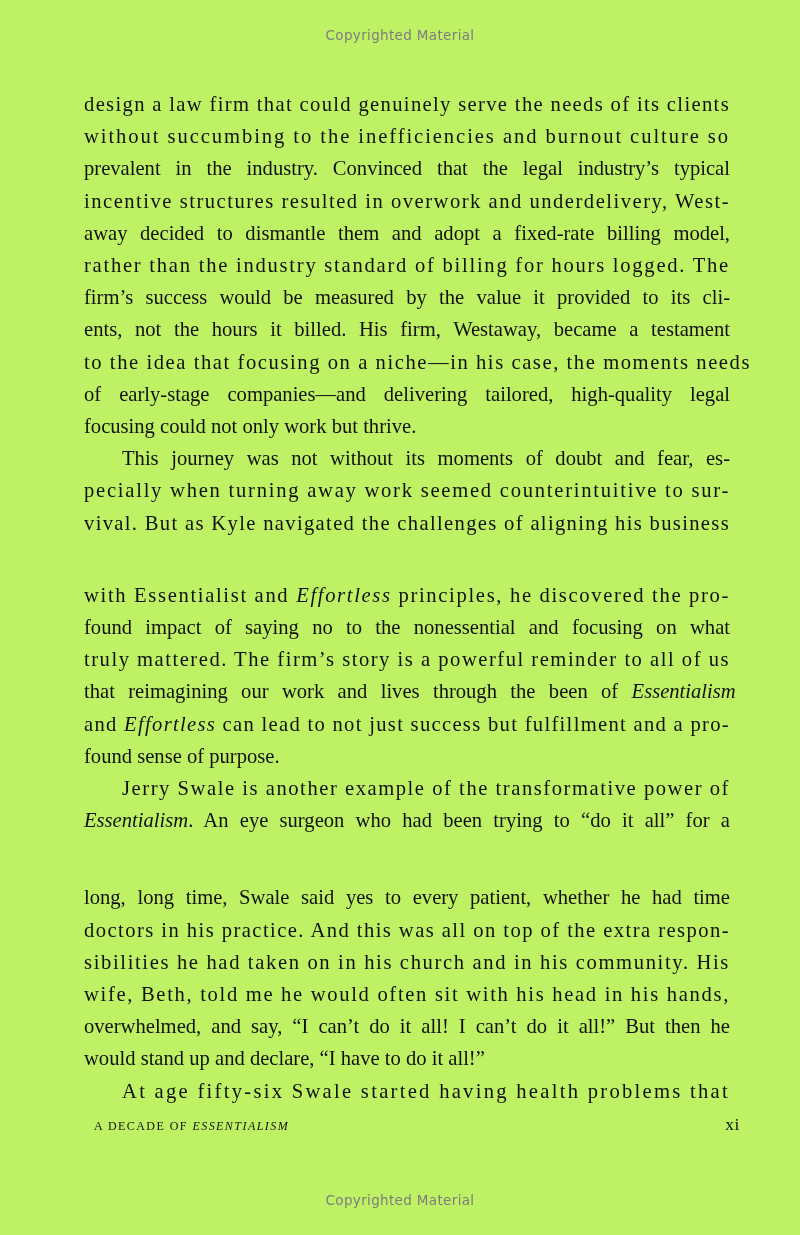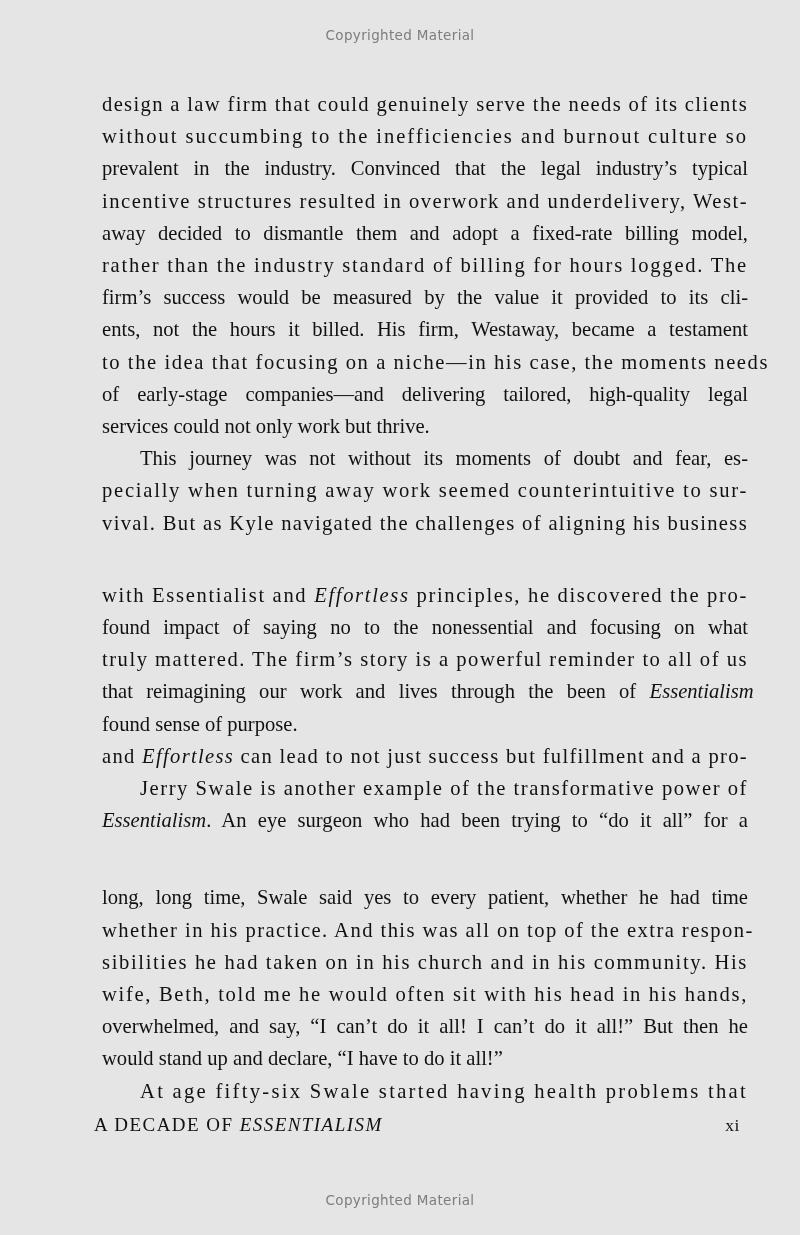--- a/index.html
+++ b/index.html
@@ -10,21 +10,21 @@
   }
   body {
     font-family: "Liberation Serif", "DejaVu Serif", serif;
     color: #111111;
   }
   .page {
     position: relative;
     width: 800px;
     height: 1235px;
     margin: 0 auto;
-    background: #e5e5e5;
+    background: #bef264;
     overflow: hidden;
     box-sizing: border-box;
   }
 
   
   .copyright-mark {
     position: absolute;
     left: 0;
     width: 800px;
     text-align: center;
@@ -32,21 +32,21 @@
     font-size: 13.5px;
     letter-spacing: 0.35px;
     color: #7d7d7d;
   }
   .copyright-top { top: 27px; }
   .copyright-bottom { top: 1192px; }
 
   
   .textblock {
     position: absolute;
-    left: 102px;
+    left: 84px;
     top: 88px;
     width: 646px;
   }
 
   .para {
     margin: 0;
   }
 
   
   .line {
@@ -78,21 +78,21 @@
   .runfoot {
     position: absolute;
     left: 94px;
     top: 1114px;
     width: 646px;
     display: flex;
     justify-content: space-between;
     align-items: baseline;
   }
   .runfoot-title {
-    font-size: 19px;
+    font-size: 12px;
     letter-spacing: 1.45px;
     color: #111111;
     white-space: pre;
   }
   .runfoot-title .ital {
     font-style: italic;
     letter-spacing: 1.45px;
   }
   .runfoot-folio {
     font-size: 17.5px;
@@ -112,38 +112,38 @@
         <span class="line" style="white-space: nowrap; letter-spacing: 1.33922px;"><span>design a law firm that could genuinely serve the needs of its clients</span></span>
         <span class="line" style="white-space: nowrap; letter-spacing: 1.92634px;"><span>without succumbing to the inefficiencies and burnout culture so</span></span>
         <span class="line" style="white-space: nowrap; word-spacing: 9.77604px;"><span>prevalent in the industry. Convinced that the legal industry’s typical</span></span>
         <span class="line" style="white-space: nowrap; letter-spacing: 1.50355px;"><span>incentive structures resulted in overwork and underdelivery, West-</span></span>
         <span class="line" style="white-space: nowrap; word-spacing: 7.47031px;"><span>away decided to dismantle them and adopt a fixed-rate billing model,</span></span>
         <span class="line" style="white-space: nowrap; letter-spacing: 1.74337px;"><span>rather than the industry standard of billing for hours logged. The</span></span>
         <span class="line" style="white-space: nowrap; word-spacing: 7.1263px;"><span>firm’s success would be measured by the value it provided to its cli-</span></span>
         <span class="line" style="white-space: nowrap; word-spacing: 7.50994px;"><span>ents, not the hours it billed. His firm, Westaway, became a testament</span></span>
         <span class="line" style="white-space: nowrap; letter-spacing: 1.56487px;"><span>to the idea that focusing on a niche—in his case, the moments needs</span></span>
         <span class="line" style="white-space: nowrap; word-spacing: 12.8333px;"><span>of early-stage companies—and delivering tailored, high-quality legal</span></span>
-        <span class="line last" style="white-space: nowrap;"><span>services could not only work but thrive.</span></span>
+        <span class="line last" style="white-space: nowrap;"><span>focusing could not only work but thrive.</span></span>
       </p>
       <p class="para">
         <span class="line indent" style="white-space: nowrap; word-spacing: 7.40625px;"><span>This journey was not without its moments of doubt and fear, es-</span></span>
         <span class="line" style="white-space: nowrap; letter-spacing: 1.74578px;"><span>pecially when turning away work seemed counterintuitive to sur-</span></span>
         <span class="line" style="white-space: nowrap; letter-spacing: 1.33295px;"><span>vival. But as Kyle navigated the challenges of aligning his business</span></span>
         <span class="line" style="white-space: nowrap; letter-spacing: 1.65998px; margin-top: 40px;"><span>with Essentialist and </span><i>Effortless</i><span> principles, he discovered the pro-</span></span>
         <span class="line" style="white-space: nowrap; word-spacing: 8.13636px;"><span>found impact of saying no to the nonessential and focusing on what</span></span>
         <span class="line" style="white-space: nowrap; letter-spacing: 1.50712px;"><span>truly mattered. The firm’s story is a powerful reminder to all of us</span></span>
         <span class="line" style="white-space: nowrap; word-spacing: 8.20312px;"><span>that reimagining our work and lives through the been of </span><i>Essentialism</i></span>
+        <span class="line" style="white-space: nowrap; letter-spacing: 1.30313px;"><span>and </span><i>Effortless</i><span> can lead to not just success but fulfillment and a pro-</span></span>
         <span class="line last" style="white-space: nowrap;"><span>found sense of purpose.</span></span>
-        <span class="line" style="white-space: nowrap; letter-spacing: 1.30313px;"><span>and </span><i>Effortless</i><span> can lead to not just success but fulfillment and a pro-</span></span>
       </p>
       <p class="para">
         <span class="line indent" style="white-space: nowrap; letter-spacing: 1.53945px;"><span>Jerry Swale is another example of the transformative power of</span></span>
         <span class="line" style="white-space: nowrap; word-spacing: 6.07812px;"><i>Essentialism</i><span>. An eye surgeon who had been trying to “do it all” for a</span></span>
         <span class="line" style="white-space: nowrap; word-spacing: 6.50781px; margin-top: 45px;"><span>long, long time, Swale said yes to every patient, whether he had time</span></span>
-        <span class="line" style="white-space: nowrap; letter-spacing: 1.43841px;"><span>whether in his practice. And this was all on top of the extra respon-</span></span>
+        <span class="line" style="white-space: nowrap; letter-spacing: 1.43841px;"><span>doctors in his practice. And this was all on top of the extra respon-</span></span>
         <span class="line" style="white-space: nowrap; letter-spacing: 1.63565px;"><span>sibilities he had taken on in his church and in his community. His</span></span>
         <span class="line" style="white-space: nowrap; letter-spacing: 1.67614px;"><span>wife, Beth, told me he would often sit with his head in his hands,</span></span>
         <span class="line" style="white-space: nowrap; word-spacing: 4.89167px;"><span>overwhelmed, and say, “I can’t do it all! I can’t do it all!” But then he</span></span>
         <span class="line last" style="white-space: nowrap;"><span>would stand up and declare, “I have to do it all!”</span></span>
       </p>
       <p class="para">
         <span class="line indent" style="white-space: nowrap; letter-spacing: 2.27883px;"><span>At age fifty-six Swale started having health problems that</span></span>
       </p>
     </div>
 

